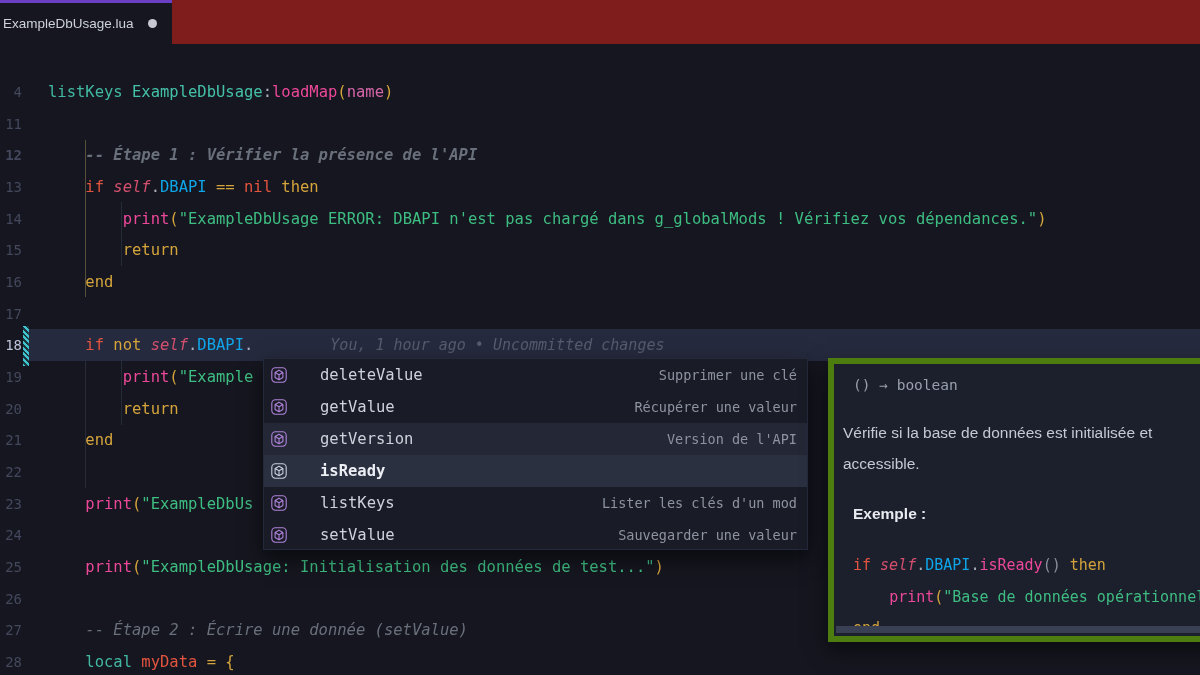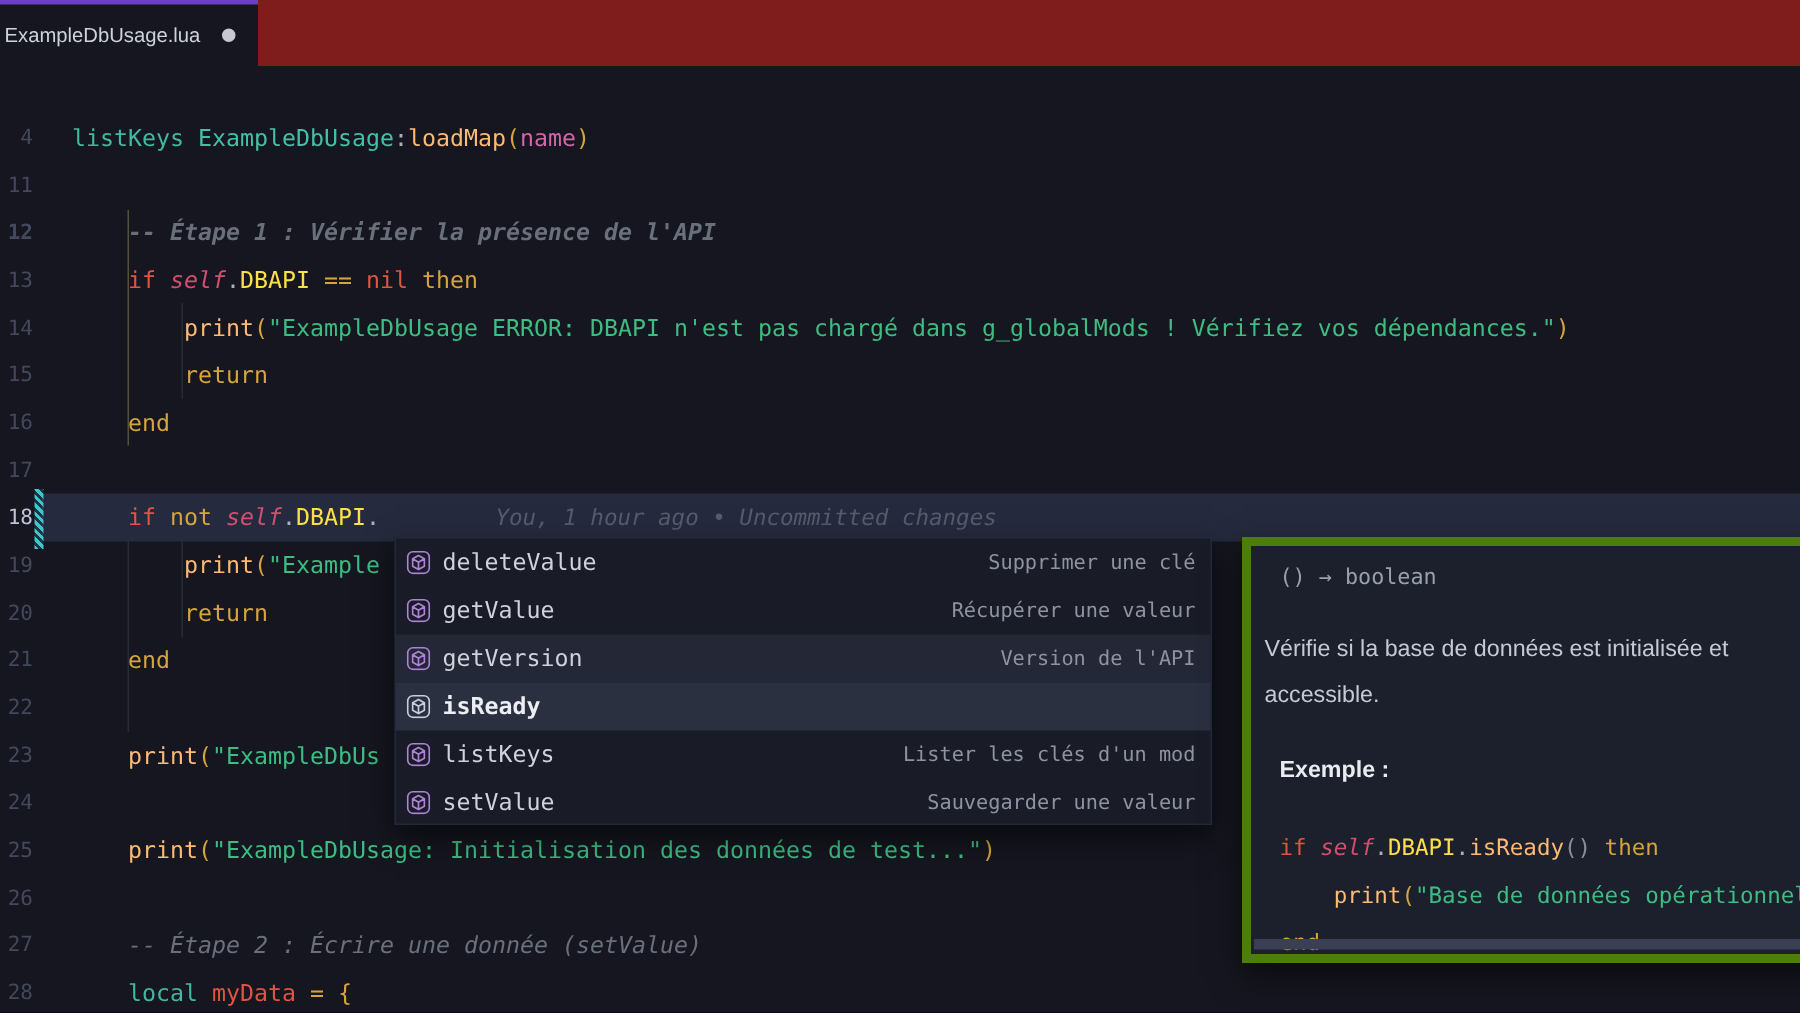--- a/index.html
+++ b/index.html
@@ -18,30 +18,30 @@
           overflow:hidden;white-space:nowrap;}
   .row.active .gutter{color:#bcc2d8;}
   .code{margin:0 0 0 26px;flex:none;font-size:15.5px;line-height:32px;white-space:pre;color:#aab0bd;}
   .hl{position:absolute;left:28px;right:0;top:0;bottom:0;background:#262a3e;z-index:0;}
   .row .code,.row .gutter{position:relative;z-index:1;}
   .stripe{position:absolute;left:23px;top:282px;width:6px;height:40px;z-index:1;
           background:repeating-linear-gradient(45deg,#3ec5ce 0 2px,rgba(62,197,206,.18) 2px 4px);}
   .guide{position:absolute;width:1px;background:#262b38;z-index:0;}
   .guide.activeg{background:#55503a;}
   
-  .tk-t{color:#41b8a2;} .tk-t2{color:#45c0a8;} .tk-b{color:#fdba74;} .tk-p{color:#d465a8;}
+  .tk-t{color:#41b8a2;} .tk-t2{color:#45c0a8;} .tk-b{color:#ec4899;} .tk-p{color:#d465a8;}
   .tk-g{color:#d5a43c;} .tk-r{color:#e1543f;} .tk-cr{color:#d34f6e;font-style:italic;}
-  .tk-o{color:#fde047;} .tk-s{color:#3ebd82;} .tk-c{color:#69707c;font-style:italic;}
+  .tk-o{color:#0ea5e9;} .tk-s{color:#3ebd82;} .tk-c{color:#69707c;font-style:italic;}
   .tk-w{color:#aab0bd;} .tk-d{color:#8a8f9c;} .tk-pl{color:#aab0bd;}
   .blame{color:#565b6d;font-style:italic;font-size:15px;margin-left:77px;}
   
   .suggest{position:absolute;left:263px;top:358px;width:545px;height:192px;background:#191c26;
            border:1px solid #23283a;box-sizing:border-box;z-index:5;
            box-shadow:0 8px 20px rgba(0,0,0,.55);}
-  .s-row{height:32px;display:flex;align-items:center;box-sizing:border-box;}
+  .s-row{height:32px;display:flex;align-items:center;box-sizing:border-box;gap:25px;}
   .s-row.hover{background:#232736;}
   .s-row.selected{background:#2b3041;}
   .s-icon{width:16px;height:16px;margin:0 8px 0 7px;flex:none;}
   .s-label{font-size:15.5px;color:#ced2dc;flex:none;}
   .s-row.selected .s-label{color:#eceef4;font-weight:bold;}
   .s-detail{margin-left:auto;padding-right:10px;font-size:13.5px;color:#8e93a2;}
   .s-row.selected .s-detail{color:#d5d9e2;}
   
   .docpanel{position:absolute;left:828px;top:358px;width:412px;height:284px;background:#1c1f2c;
             border:6px solid #4d7c0f;box-sizing:border-box;overflow:hidden;z-index:5;

